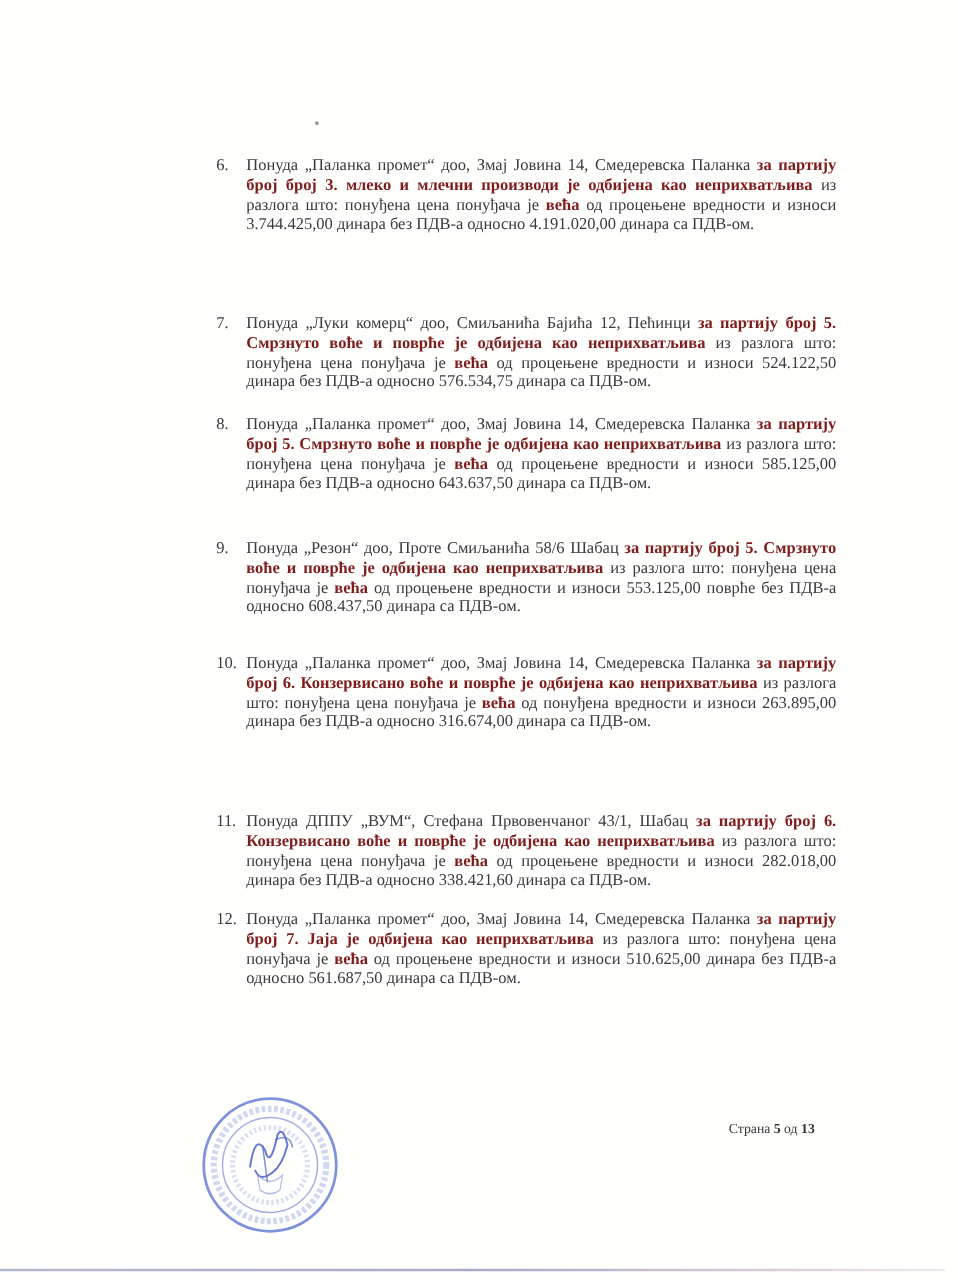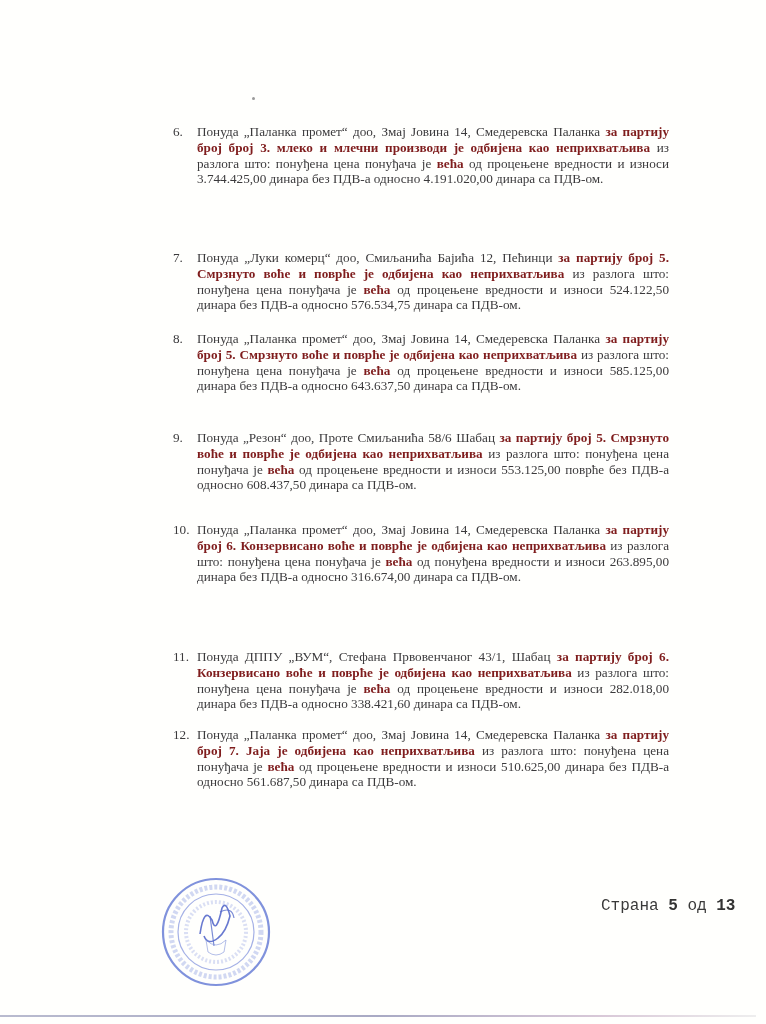--- a/index.html
+++ b/index.html
@@ -45,24 +45,24 @@
   }
   .item .body {
     margin-left: 24px;
   }
   .b {
     font-weight: bold;
     color: #7f1d1d;
   }
   .footer-page {
     position: absolute;
-    left: 601px;
+    left: 583px;
     top: 897px;
-    font-family: Liberation Mono, monospace;
-    font-size: 16px;
+    font-family: Liberation Serif, serif;
+    font-size: 11px;
     color: #3a3a3a;
   }
   .footer-page .b { color: #333; }
   .stamp {
     position: absolute;
     left: 160px;
     top: 876px;
     width: 112px;
     height: 112px;
   }

